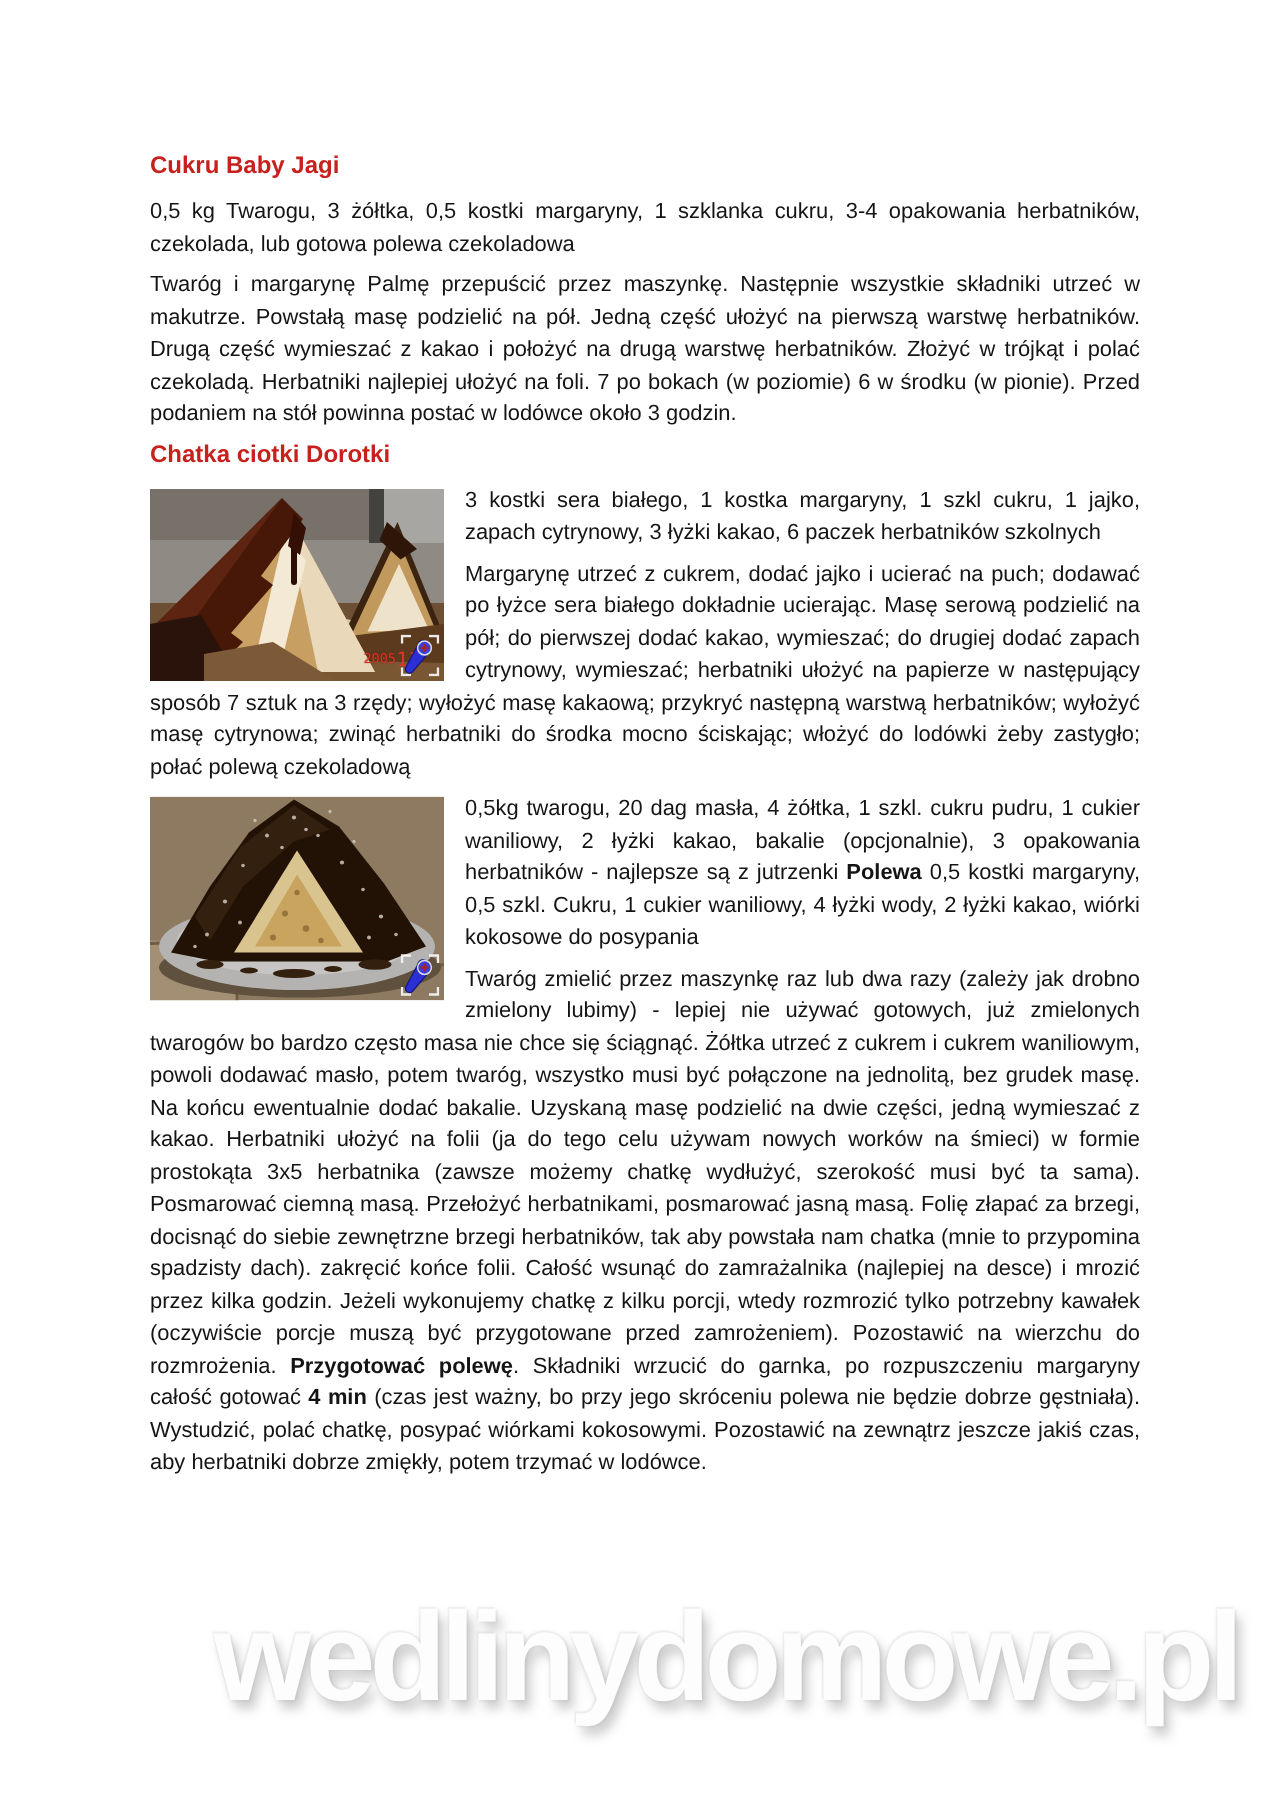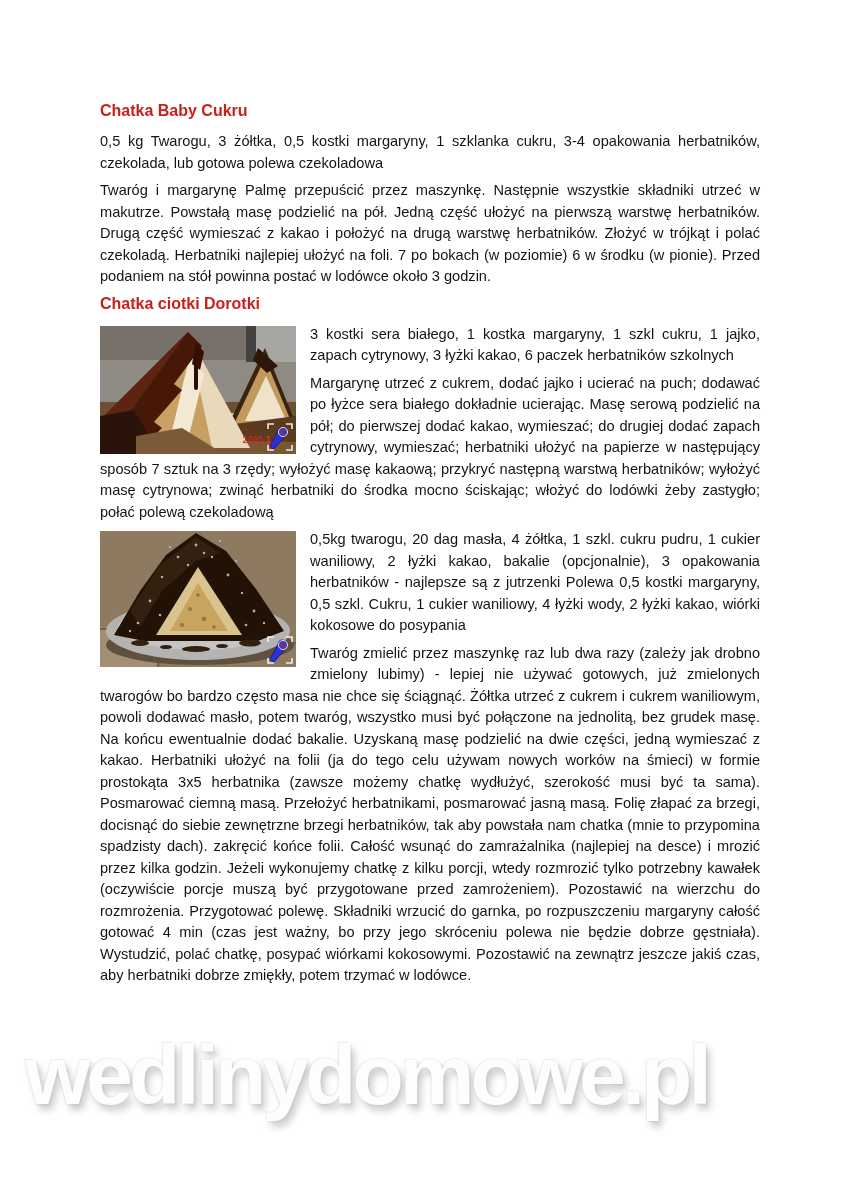--- a/index.html
+++ b/index.html
@@ -63,46 +63,46 @@
   }
   .zoom-cursor {
     position: absolute;
     right: 3px;
     bottom: 3px;
     width: 26px;
     height: 28px;
   }
   .watermark {
     position: absolute;
-    top: 1027px;
+    top: 1056px;
     left: 25px;
     width: 800px;
-    text-align: left;
+    text-align: right;
     font-weight: bold;
     font-size: 84px;
     letter-spacing: -4px;
     white-space: nowrap;
     color: #fdfdfd;
     text-shadow: 4px 6px 7px rgba(165,165,165,0.55),
                  1px 1px 2px rgba(195,195,195,0.45),
                  -1px -1px 1px rgba(225,225,225,0.5);
     z-index: 1;
     pointer-events: none;
   }
-  b { font-weight: normal; }
+  b { font-weight: bold; }
 </style>
 </head>
 <body>
 
 <div class="watermark">wedlinydomowe.pl</div>
 
 <div class="content">
 
 
-  <h2 class="recipe-title">Chatka Baby Cukru</h2>
+  <h2 class="recipe-title">Cukru Baby Jagi</h2>
   <p class="para">0,5 kg Twarogu, 3 żółtka, 0,5 kostki margaryny, 1 szklanka cukru, 3-4 opakowania herbatników, czekolada, lub gotowa polewa czekoladowa</p>
   <p class="para">Twaróg i margarynę Palmę przepuścić przez maszynkę. Następnie wszystkie składniki utrzeć w makutrze. Powstałą masę podzielić na pół. Jedną część ułożyć na pierwszą warstwę herbatników. Drugą część wymieszać z kakao i położyć na drugą warstwę herbatników. Złożyć w trójkąt i polać czekoladą. Herbatniki najlepiej ułożyć na foli. 7 po bokach (w poziomie) 6 w środku (w pionie). Przed podaniem na stół powinna postać w lodówce około 3 godzin.</p>
 
   <h2 class="recipe-title">Chatka ciotki Dorotki</h2>
   <div class="section">
     <div class="photo photo1">
       <svg width="196" height="128" viewBox="0 0 196 128" xmlns="http://www.w3.org/2000/svg">
         <rect width="196" height="128" fill="#8f8b84"></rect>
         <rect x="0" y="0" width="196" height="34" fill="#787169"></rect>
         <rect x="146" y="0" width="10" height="36" fill="#44423e"></rect>

